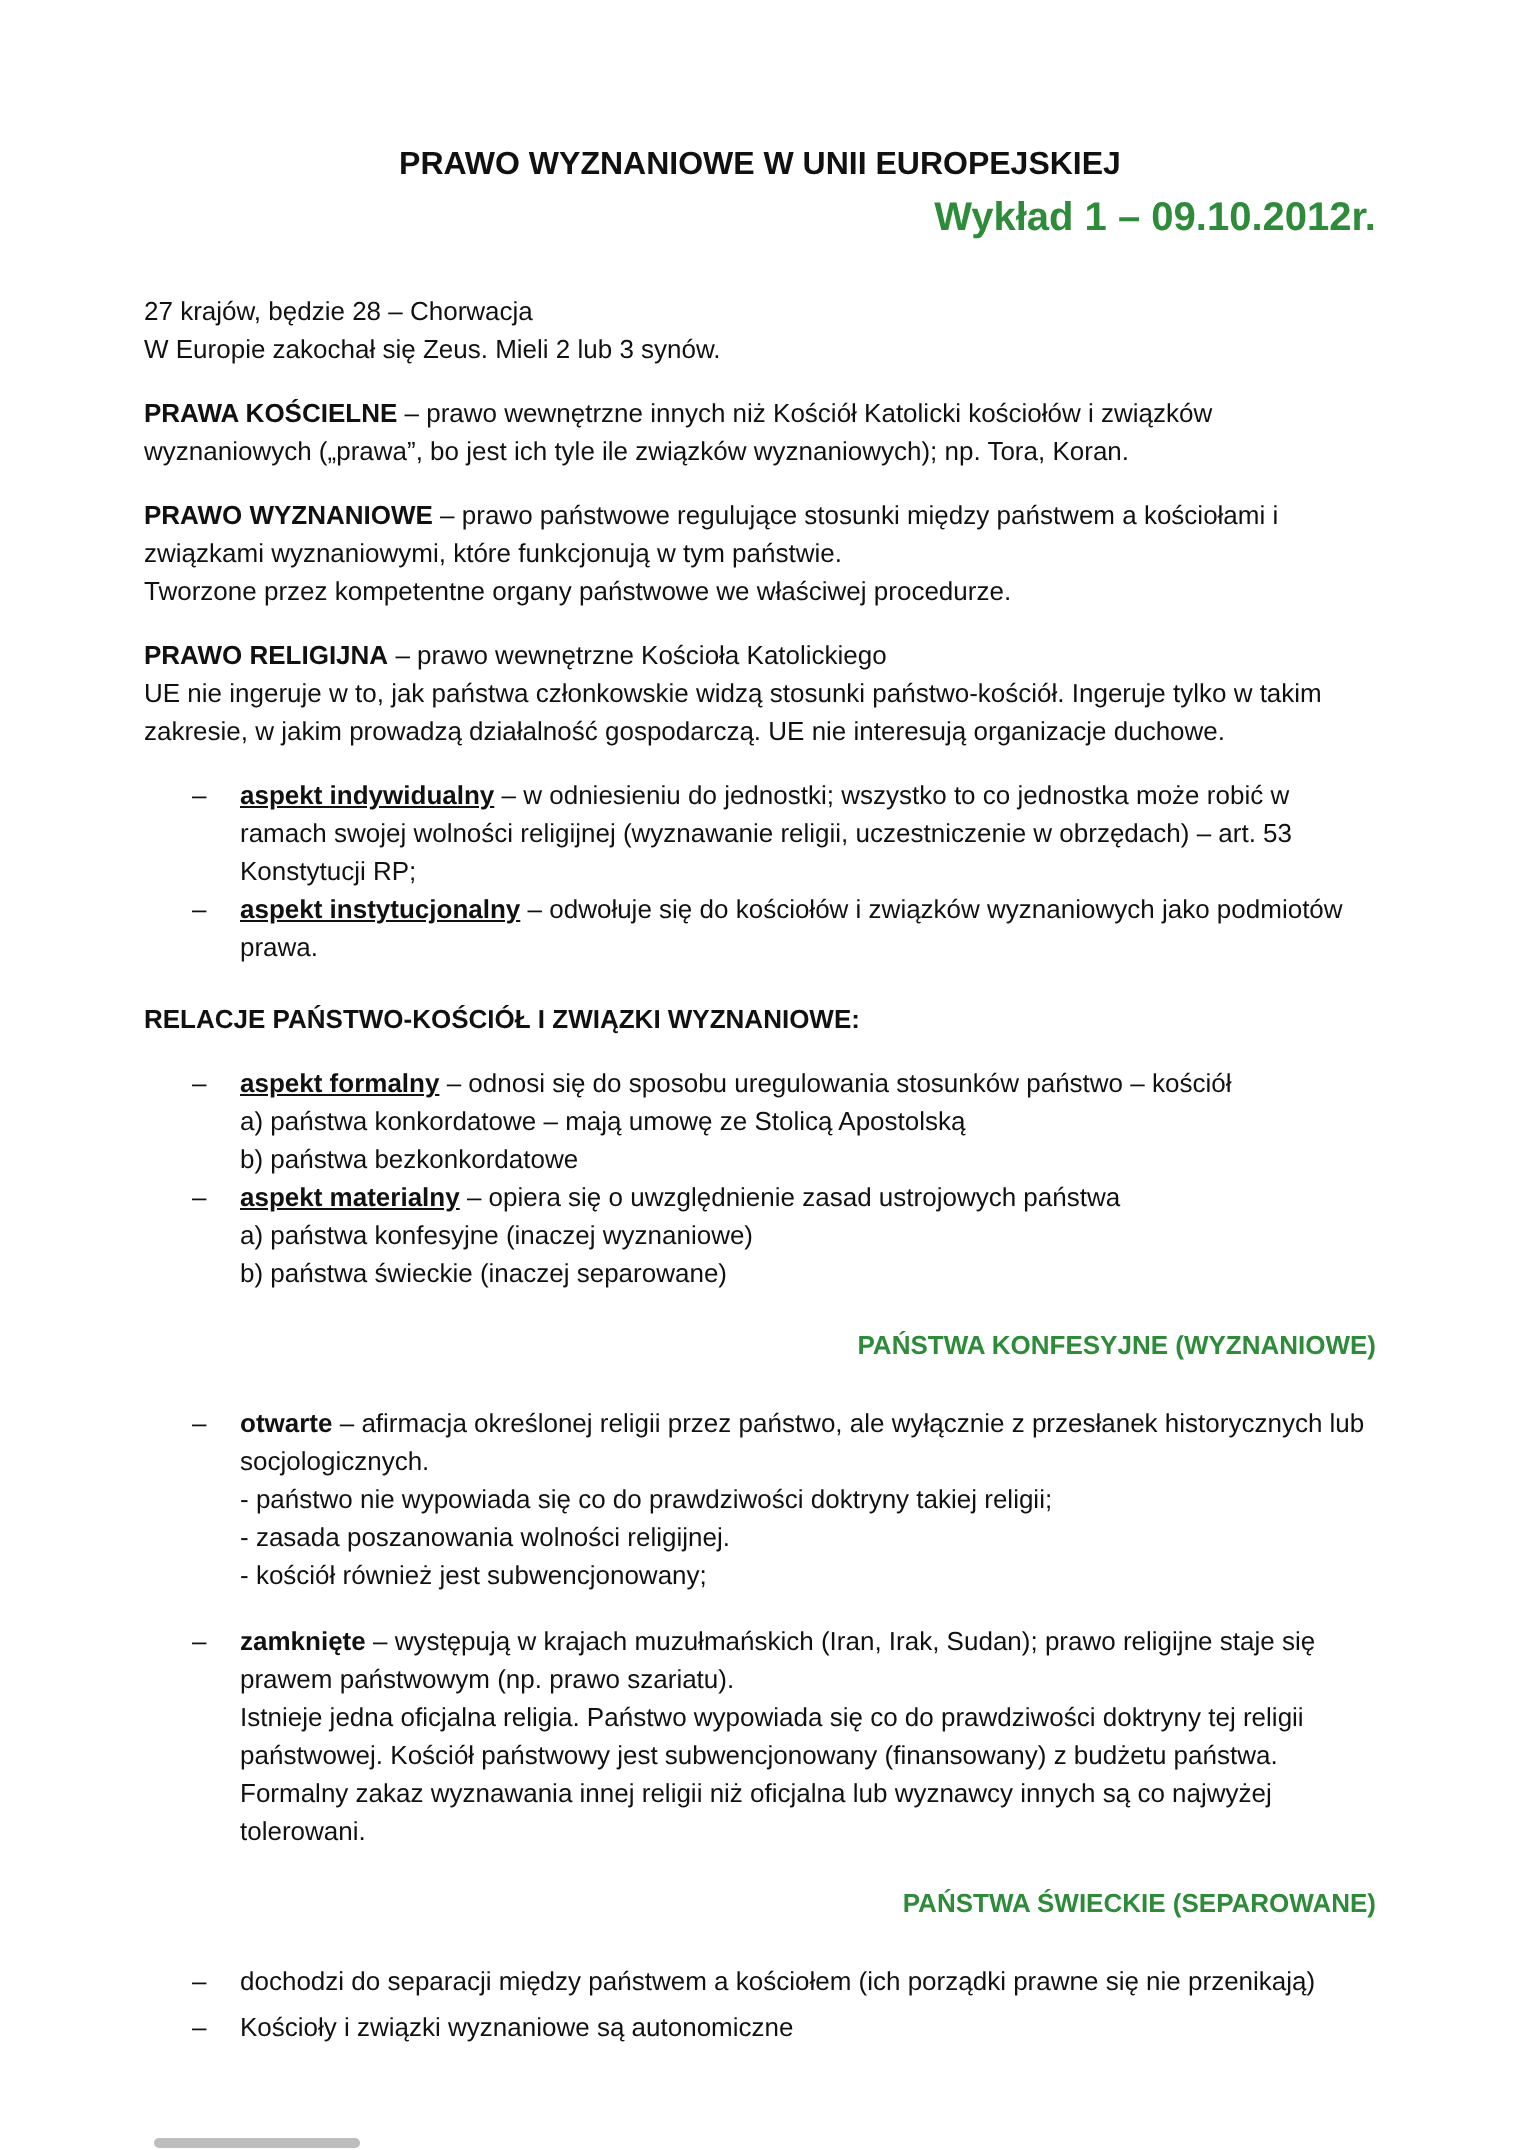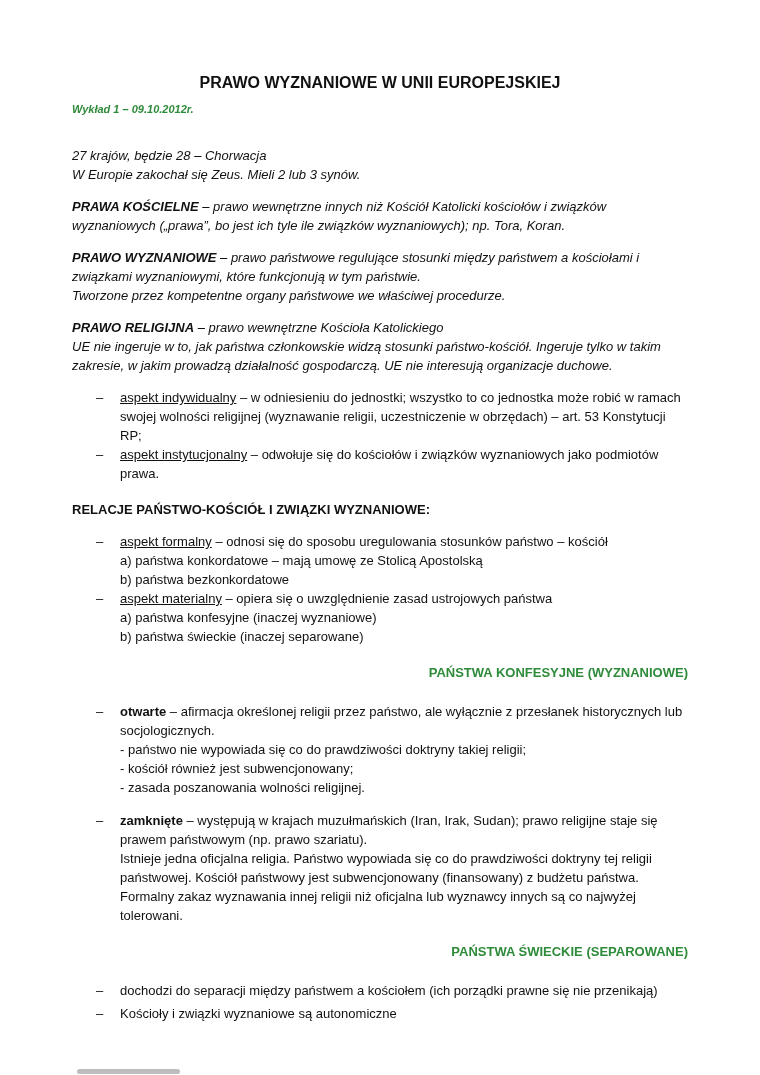--- a/index.html
+++ b/index.html
@@ -14,31 +14,31 @@
     position:relative;
     width:760px;height:1075px;
     background:var(--page-bg);
     color:var(--text);
     padding:72px 72px 0;
     font-family:"Liberation Sans","DejaVu Sans",sans-serif;
     font-size:13px;line-height:19px;
     overflow:hidden;
   }
   .title{font-size:16px;line-height:22px;font-weight:700;text-align:center;margin:0 0 5px;}
-  .subtitle{font-size:11px;line-height:20px;font-weight:700;text-align:left;color:var(--accent);margin:0 0 27px;font-style:italic;}
+  .subtitle{font-size:20px;line-height:20px;font-weight:700;text-align:right;color:var(--accent);margin:0 0 27px;}
   .para{margin:0 0 13px;}
-  .line{display:block;font-style:italic;}
+  .line{display:block;}
   .heading{font-weight:700;margin:17px 0 13px;}
   .heading-green{font-weight:700;color:var(--accent);margin:17px 0 20px;text-align:right;}
   .list{margin:0 0 13px;}
   .li{display:flex;}
   .marker{flex:0 0 24px;margin-left:24px;}
   .li-text{flex:1;}
   .subline{display:block;}
-  .u{text-decoration:underline;}
+  .u{text-decoration:underline;font-weight:bold;}
   .term{font-weight:700;}
   .list-spaced .li{margin-bottom:14px;}
   .list-loose .li{margin-bottom:4px;}
   .bottom-artifact{
     position:absolute;left:77px;bottom:1px;
     width:103px;height:5px;border-radius:3px;
     background:var(--artifact);
   }
 </style>
 </head>
@@ -102,22 +102,22 @@
   </div>
 
   <p class="heading-green">PAŃSTWA KONFESYJNE (WYZNANIOWE)</p>
 
   <div class="list list-spaced">
     <div class="li">
       <span class="marker">–</span>
       <span class="li-text">
         <span><b class="term">otwarte</b><span> – afirmacja określonej religii przez państwo, ale wyłącznie z przesłanek historycznych lub socjologicznych.</span></span>
         <span class="subline">- państwo nie wypowiada się co do prawdziwości doktryny takiej religii;</span>
+        <span class="subline">- zasada poszanowania wolności religijnej.</span>
         <span class="subline">- kościół również jest subwencjonowany;</span>
-        <span class="subline">- zasada poszanowania wolności religijnej.</span>
       </span>
     </div>
     <div class="li">
       <span class="marker">–</span>
       <span class="li-text">
         <span><b class="term">zamknięte</b><span> – występują w krajach muzułmańskich (Iran, Irak, Sudan); prawo religijne staje się prawem państwowym (np. prawo szariatu).</span></span>
         <span class="subline">Istnieje jedna oficjalna religia. Państwo wypowiada się co do prawdziwości doktryny tej religii państwowej. Kościół państwowy jest subwencjonowany (finansowany) z budżetu państwa. Formalny zakaz wyznawania innej religii niż oficjalna lub wyznawcy innych są co najwyżej tolerowani.</span>
       </span>
     </div>
   </div>

